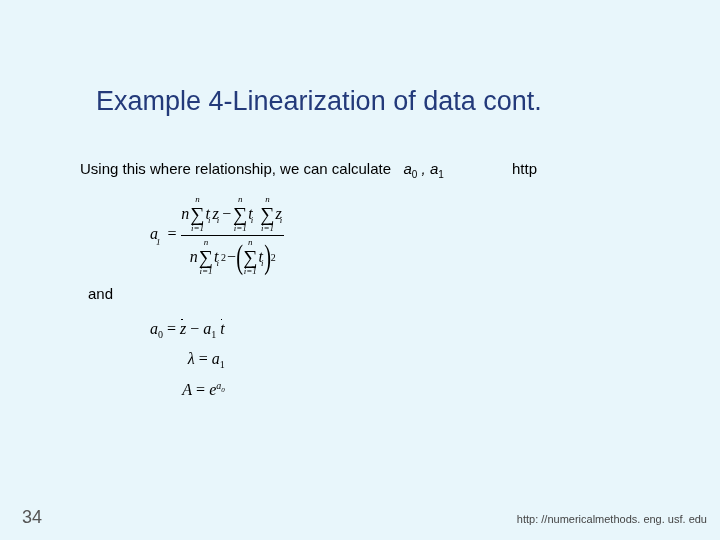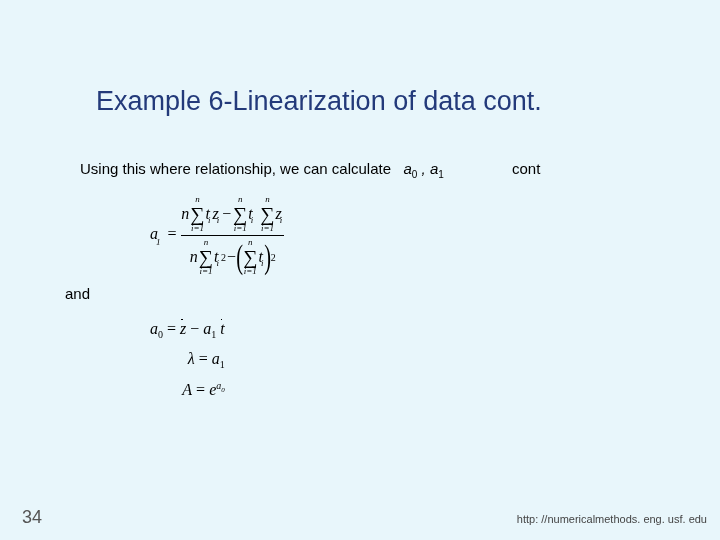--- a/index.html
+++ b/index.html
@@ -106,21 +106,21 @@
     margin: 0 -3px;
   }
   .sup2 {
     font-size: 10px;
     vertical-align: super;
     font-style: normal;
   }
   .and {
     position: absolute;
     top: 285px;
-    left: 65px;
+    left: 88px;
     font-size: 15px;
     color: #000;
   }
   .formula2 {
     position: absolute;
     top: 320px;
     left: 150px;
     font-family: "Times New Roman", Times, serif;
     font-size: 16px;
     color: #000;
@@ -157,33 +157,33 @@
     right: 13px;
     font-size: 11px;
     color: #444;
   }
 </style>
 </head>
 <body>
 
 <div class="slide">
 
-  <div class="title">Example 6-Linearization of data cont.</div>
+  <div class="title">Example 4-Linearization of data cont.</div>
 
   <div class="line1">
     <span>Using this where relationship, we can calculate</span>
     &nbsp;
     <span class="inline-math">
       <span>a</span><span class="sub">0</span>
     </span><span class="inline-math">, </span><span class="inline-math">
       <span>a</span><span class="sub">1</span>
     </span>
   </div>
 
-  <div class="where">cont</div>
+  <div class="where">http</div>
 
   <div class="formula1">
     <span class="var">a</span><span class="ssub">1</span>
     <span> = </span>
     <span class="fracwrap">
       <span class="numrow">
         <span class="var">n</span>
         <span class="sigma">
             <span class="lim">n</span>
             <span class="sym">∑</span>

